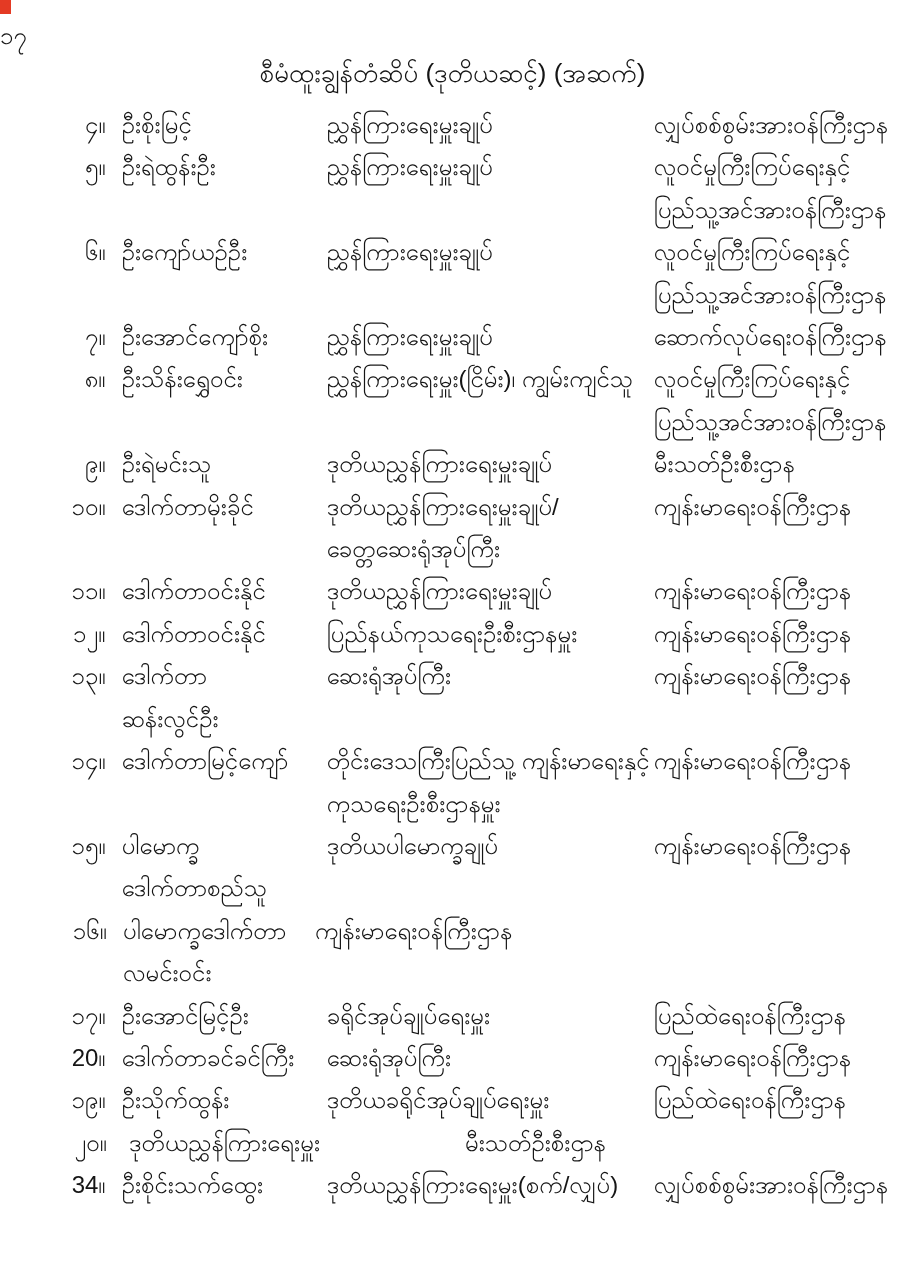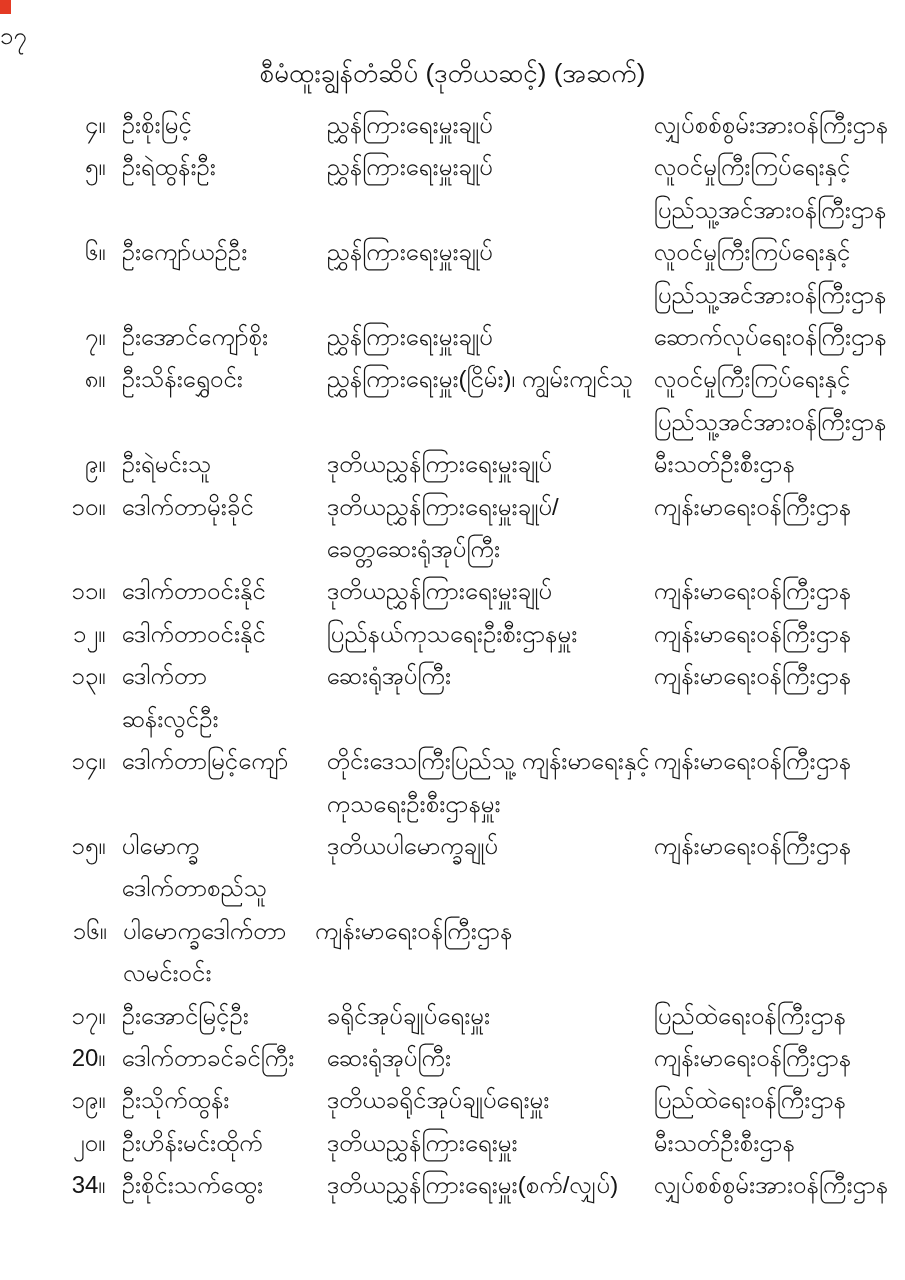--- a/index.html
+++ b/index.html
@@ -274,23 +274,20 @@
       <div class="c-pos">
           <div class="ln">ဒုတိယခရိုင်အုပ်ချုပ်ရေးမှူး</div>
         </div>
       <div class="c-dept">
           <div class="ln">ပြည်ထဲရေးဝန်ကြီးဌာန</div>
         </div>
     </div>
 
     <div class="row">
       <div class="c-no">၂၀။</div>
-      <div class="c-name">
-          <div class="ln">ဦးဟိန်းမင်းထိုက်</div>
-        </div>
       <div class="c-pos">
           <div class="ln">ဒုတိယညွှန်ကြားရေးမှူး</div>
         </div>
       <div class="c-dept">
           <div class="ln">မီးသတ်ဦးစီးဌာန</div>
         </div>
     </div>
 
     <div class="row">
       <div class="c-no">34။</div>

